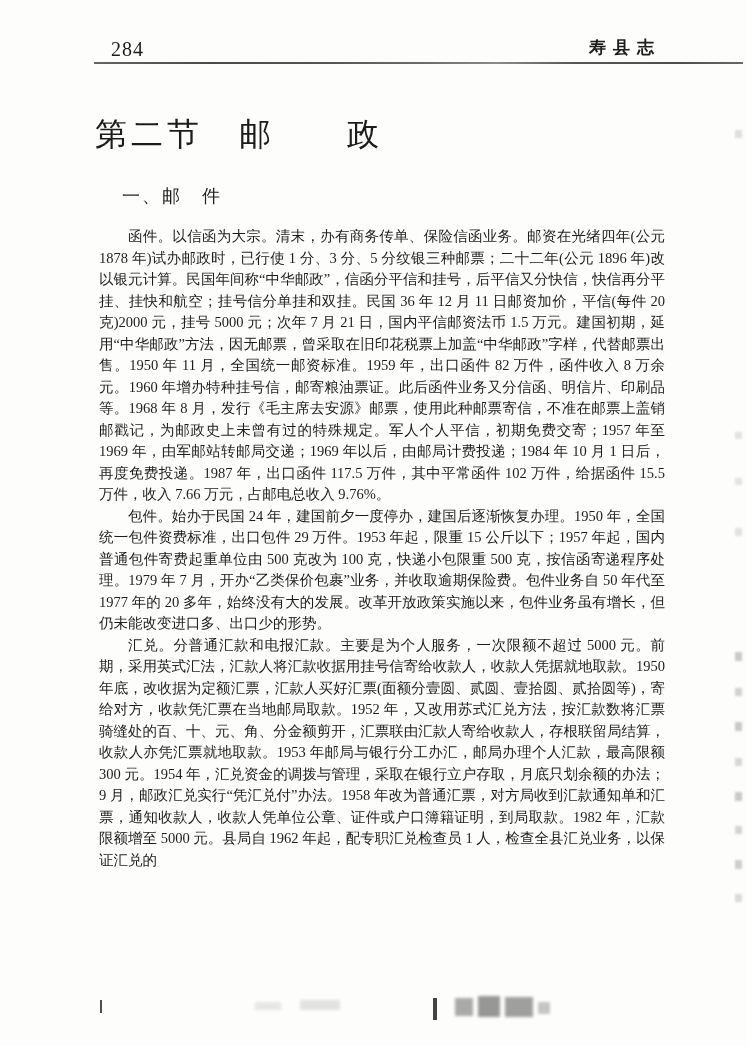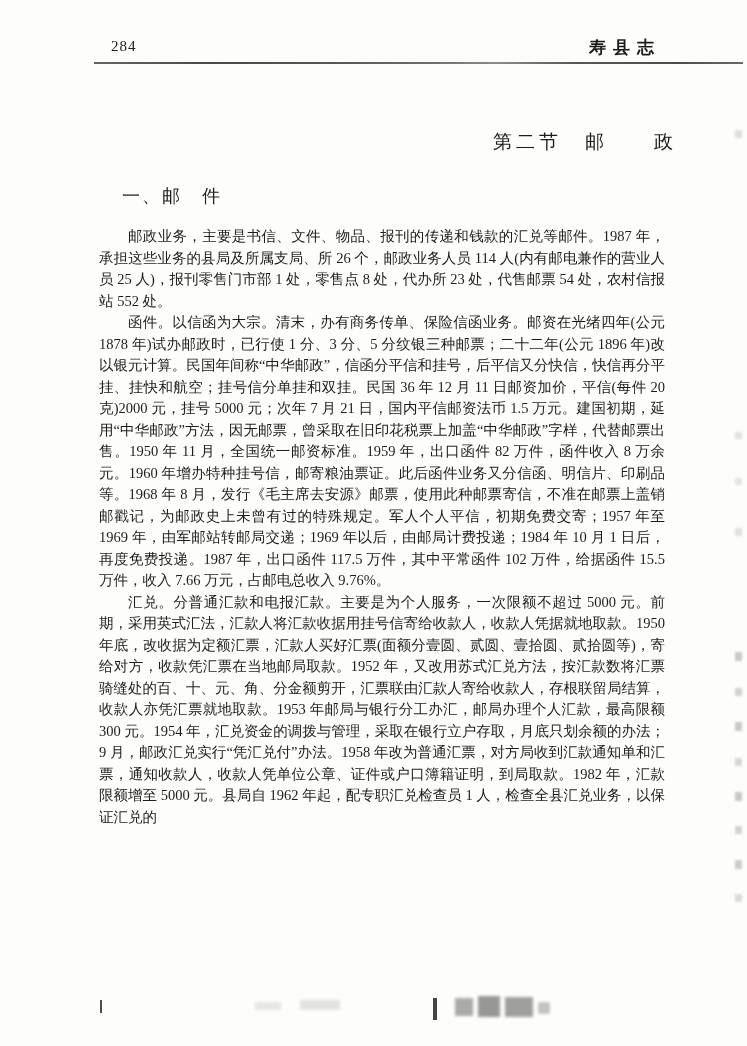--- a/index.html
+++ b/index.html
@@ -22,21 +22,21 @@
     position: absolute;
     top: 36px;
     left: 95px;
     width: 566px;
     height: 24px;
   }
   .page-number {
     position: absolute;
     left: 16px;
     top: 2px;
-    font-size: 15px;
+    font-size: 20px;
     letter-spacing: 1px;
     font-family: "Liberation Serif", "DejaVu Serif", serif;
   }
   .book-title {
     position: absolute;
     left: 0;
     right: 0;
     top: 0;
     text-align: right;
     font-size: 17px;
@@ -54,23 +54,23 @@
       #4a4a4a 0%, #2a2a2a 18%, #383838 36%, #555 52%,
       #777 62%, #3a3a3a 74%, #2e2e2e 90%, #505050 100%);
     opacity: 0.85;
   }
   
   .section-title {
     position: absolute;
     top: 113px;
     left: 95px;
     width: 566px;
-    margin: 16px;
-    text-align: right;
-    font-size: 19px;
+    margin: 0;
+    text-align: left;
+    font-size: 32px;
     font-weight: 500;
     letter-spacing: 4px;
     font-family: "Liberation Serif", "DejaVu Serif", serif;
   }
   .subsection-title {
     position: absolute;
     top: 184px;
     left: 122px;
     margin: 0;
     font-size: 18px;
@@ -118,22 +118,22 @@
   <header class="page-header">
     <span class="page-number">284</span>
     <span class="book-title">寿县志</span>
   </header>
   <div class="header-rule"></div>
 
   <h1 class="section-title">第二节　邮　　政</h1>
   <h2 class="subsection-title">一、邮　件</h2>
 
   <div class="body-text">
-    <p>邮政业务，主要是书信、文件、物品、报刊的传递和钱款的汇兑等邮件。1987 年，承担这些业务的县局及所属支局、所 26 个，邮政业务人员 114 人(内有邮电兼作的营业人员 25 人)，报刊零售门市部 1 处，零售点 8 处，代办所 23 处，代售邮票 54 处，农村信报站 552 处。</p>
     <p>函件。以信函为大宗。清末，办有商务传单、保险信函业务。邮资在光绪四年(公元 1878 年)试办邮政时，已行使 1 分、3 分、5 分纹银三种邮票；二十二年(公元 1896 年)改以银元计算。民国年间称“中华邮政”，信函分平信和挂号，后平信又分快信，快信再分平挂、挂快和航空；挂号信分单挂和双挂。民国 36 年 12 月 11 日邮资加价，平信(每件 20 克)2000 元，挂号 5000 元；次年 7 月 21 日，国内平信邮资法币 1.5 万元。建国初期，延用“中华邮政”方法，因无邮票，曾采取在旧印花税票上加盖“中华邮政”字样，代替邮票出售。1950 年 11 月，全国统一邮资标准。1959 年，出口函件 82 万件，函件收入 8 万余元。1960 年增办特种挂号信，邮寄粮油票证。此后函件业务又分信函、明信片、印刷品等。1968 年 8 月，发行《毛主席去安源》邮票，使用此种邮票寄信，不准在邮票上盖销邮戳记，为邮政史上未曾有过的特殊规定。军人个人平信，初期免费交寄；1957 年至 1969 年，由军邮站转邮局交递；1969 年以后，由邮局计费投递；1984 年 10 月 1 日后，再度免费投递。1987 年，出口函件 117.5 万件，其中平常函件 102 万件，给据函件 15.5 万件，收入 7.66 万元，占邮电总收入 9.76%。</p>
+    <p>包件。始办于民国 24 年，建国前夕一度停办，建国后逐渐恢复办理。1950 年，全国统一包件资费标准，出口包件 29 万件。1953 年起，限重 15 公斤以下；1957 年起，国内普通包件寄费起重单位由 500 克改为 100 克，快递小包限重 500 克，按信函寄递程序处理。1979 年 7 月，开办“乙类保价包裹”业务，并收取逾期保险费。包件业务自 50 年代至 1977 年的 20 多年，始终没有大的发展。改革开放政策实施以来，包件业务虽有增长，但仍未能改变进口多、出口少的形势。</p>
     <p>汇兑。分普通汇款和电报汇款。主要是为个人服务，一次限额不超过 5000 元。前期，采用英式汇法，汇款人将汇款收据用挂号信寄给收款人，收款人凭据就地取款。1950 年底，改收据为定额汇票，汇款人买好汇票(面额分壹圆、贰圆、壹拾圆、贰拾圆等)，寄给对方，收款凭汇票在当地邮局取款。1952 年，又改用苏式汇兑方法，按汇款数将汇票骑缝处的百、十、元、角、分金额剪开，汇票联由汇款人寄给收款人，存根联留局结算，收款人亦凭汇票就地取款。1953 年邮局与银行分工办汇，邮局办理个人汇款，最高限额 300 元。1954 年，汇兑资金的调拨与管理，采取在银行立户存取，月底只划余额的办法；9 月，邮政汇兑实行“凭汇兑付”办法。1958 年改为普通汇票，对方局收到汇款通知单和汇票，通知收款人，收款人凭单位公章、证件或户口簿籍证明，到局取款。1982 年，汇款限额增至 5000 元。县局自 1962 年起，配专职汇兑检查员 1 人，检查全县汇兑业务，以保证汇兑的</p>
   </div>
 
   <div class="artifact" style="left:100px; top:1000px; width:2px; height:13px; opacity:.8;"></div>
   <div class="smudge" style="left:255px; top:1002px; width:26px; height:8px; opacity:.12;"></div>
   <div class="smudge" style="left:300px; top:1000px; width:40px; height:10px; opacity:.14;"></div>
   <div class="artifact" style="left:433px; top:998px; width:4px; height:22px; opacity:.85;"></div>
   <div class="smudge" style="left:455px; top:998px; width:18px; height:18px; opacity:.45;"></div>
   <div class="smudge" style="left:478px; top:996px; width:22px; height:21px; opacity:.55;"></div>
   <div class="smudge" style="left:505px; top:997px; width:28px; height:20px; opacity:.5;"></div>

